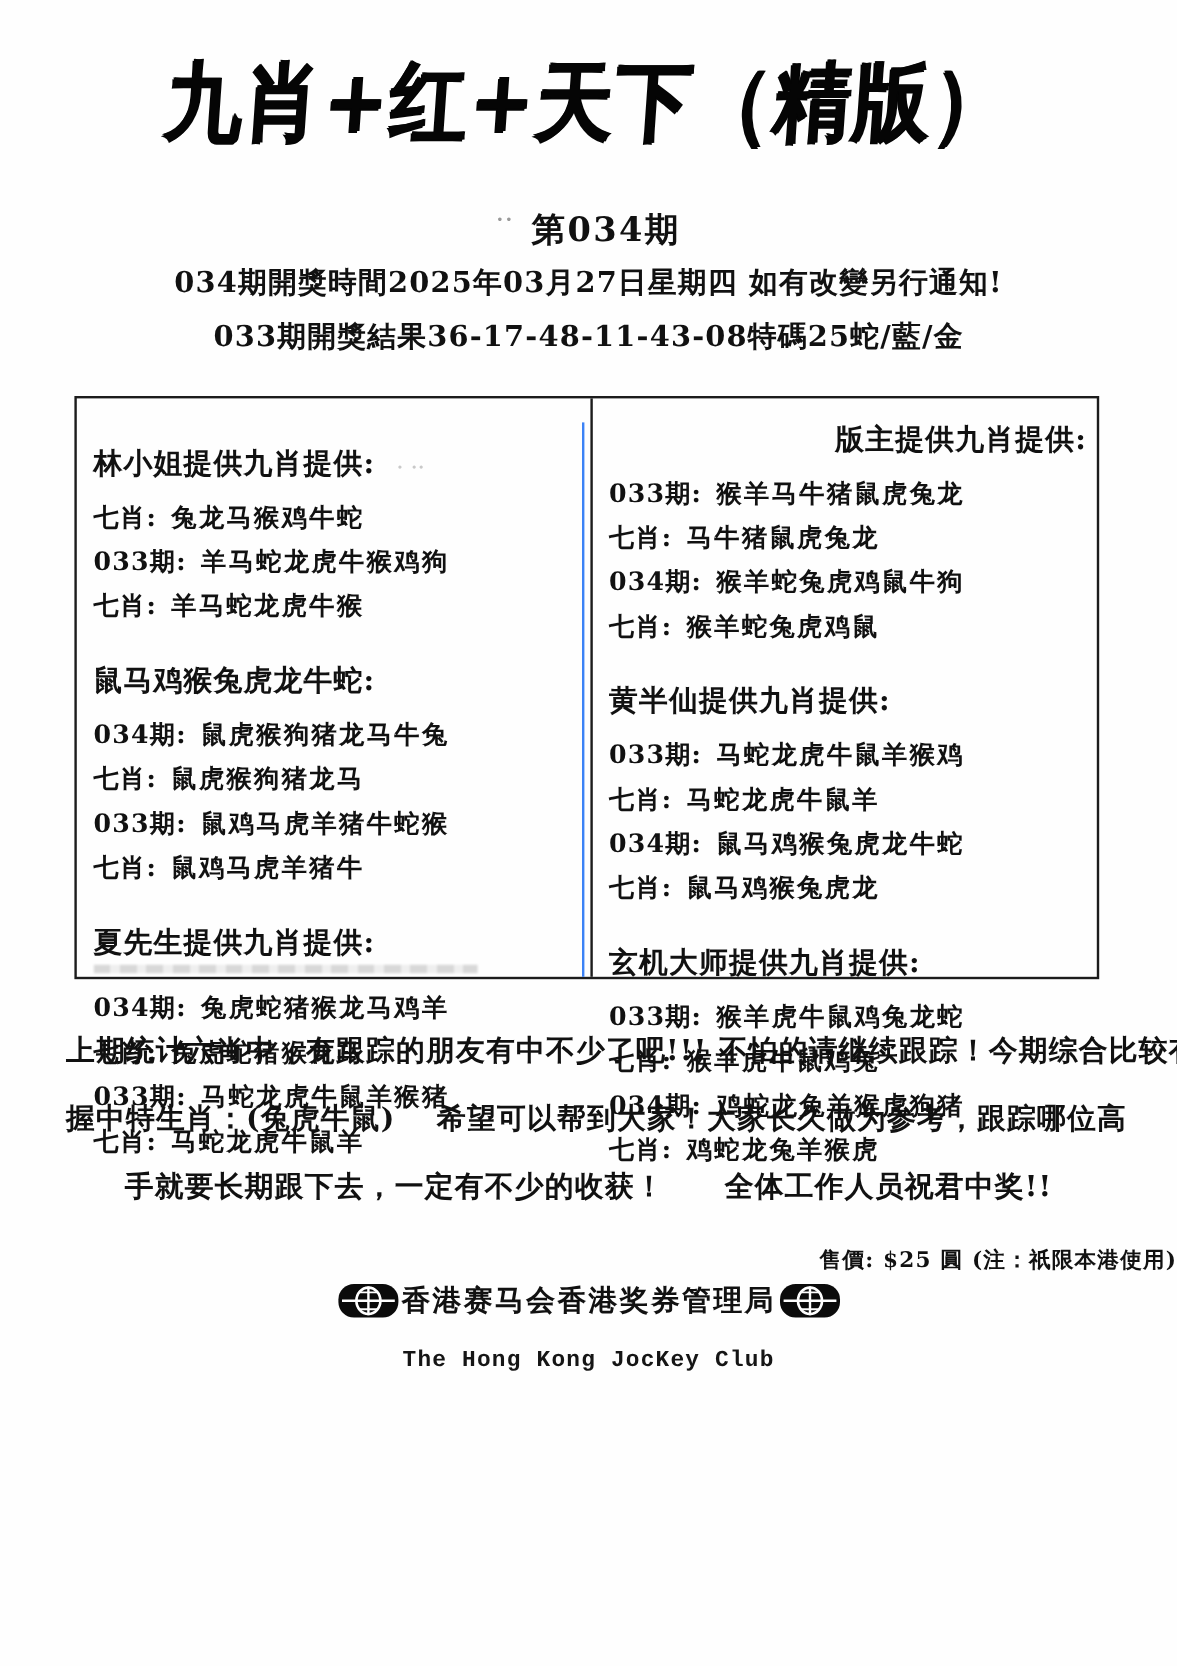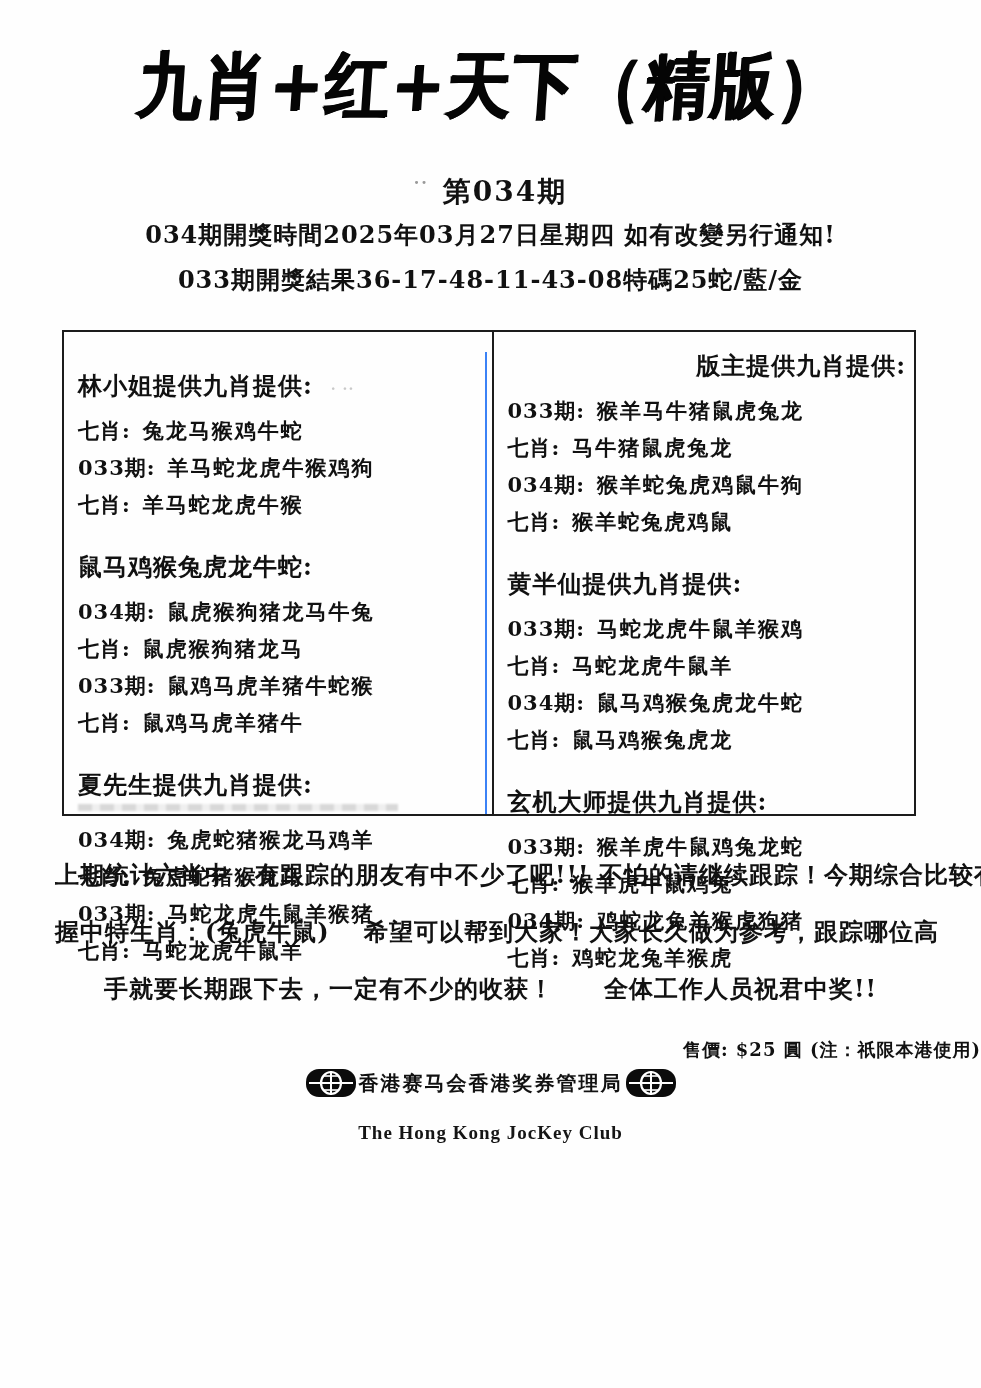--- a/index.html
+++ b/index.html
@@ -72,26 +72,26 @@
   }
   
   .price-note{
     position:absolute;top:1038px;left:0;right:0;
     text-align:right;font-size:18px;font-weight:800;letter-spacing:1px;
   }
   .org-row{
     position:absolute;top:1068px;left:0;right:0;
     display:flex;align-items:center;justify-content:center;gap:2px;
   }
-  .org-name{font-size:20px;font-weight:800;letter-spacing:2px;}
+  .org-name{font-size:24px;font-weight:800;letter-spacing:2px;}
   .hkjc-logo{width:52px;height:30px;display:inline-block;}
   .org-en{
     position:absolute;top:1122px;left:0;right:0;
     text-align:center;
-    font-family:Liberation Serif, serif;
+    font-family:Liberation Mono, monospace;
     font-size:19px;font-weight:600;letter-spacing:1px;color:#151515;
   }
 </style>
 </head>
 <body>
 
 <div class="page">
 
   <div class="masthead">九肖+红+天下（精版）</div>
 

